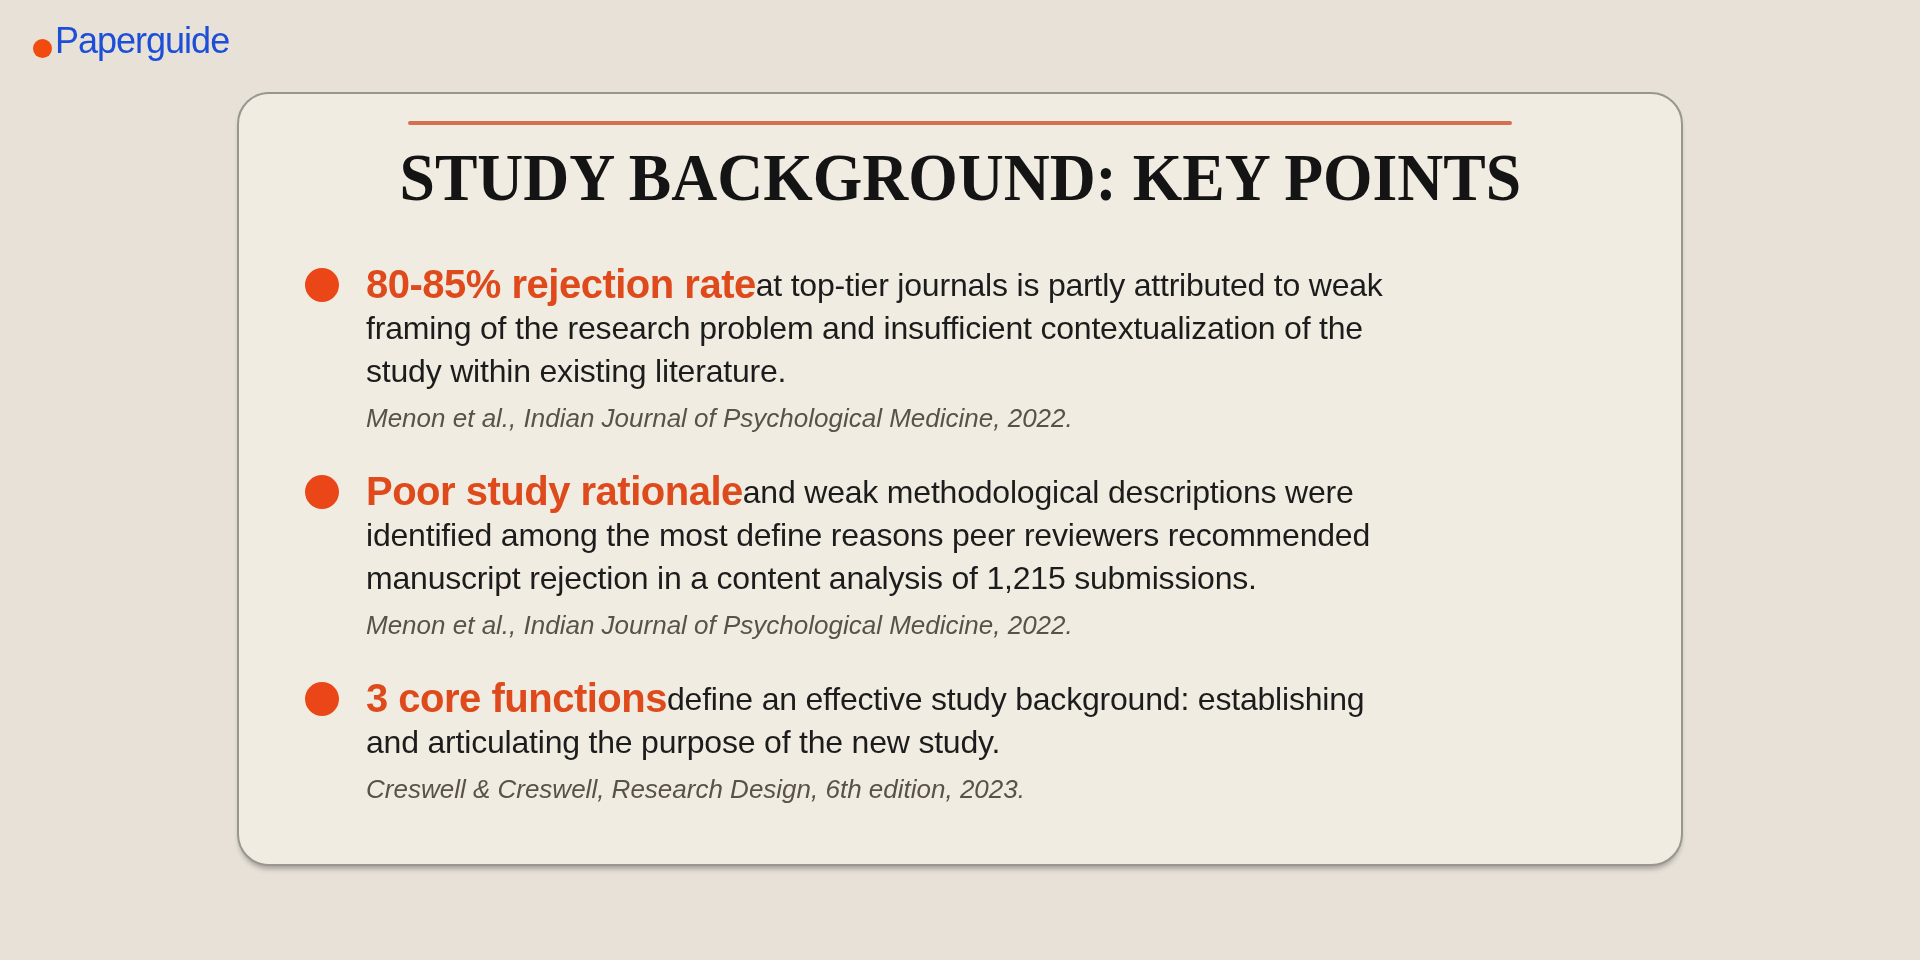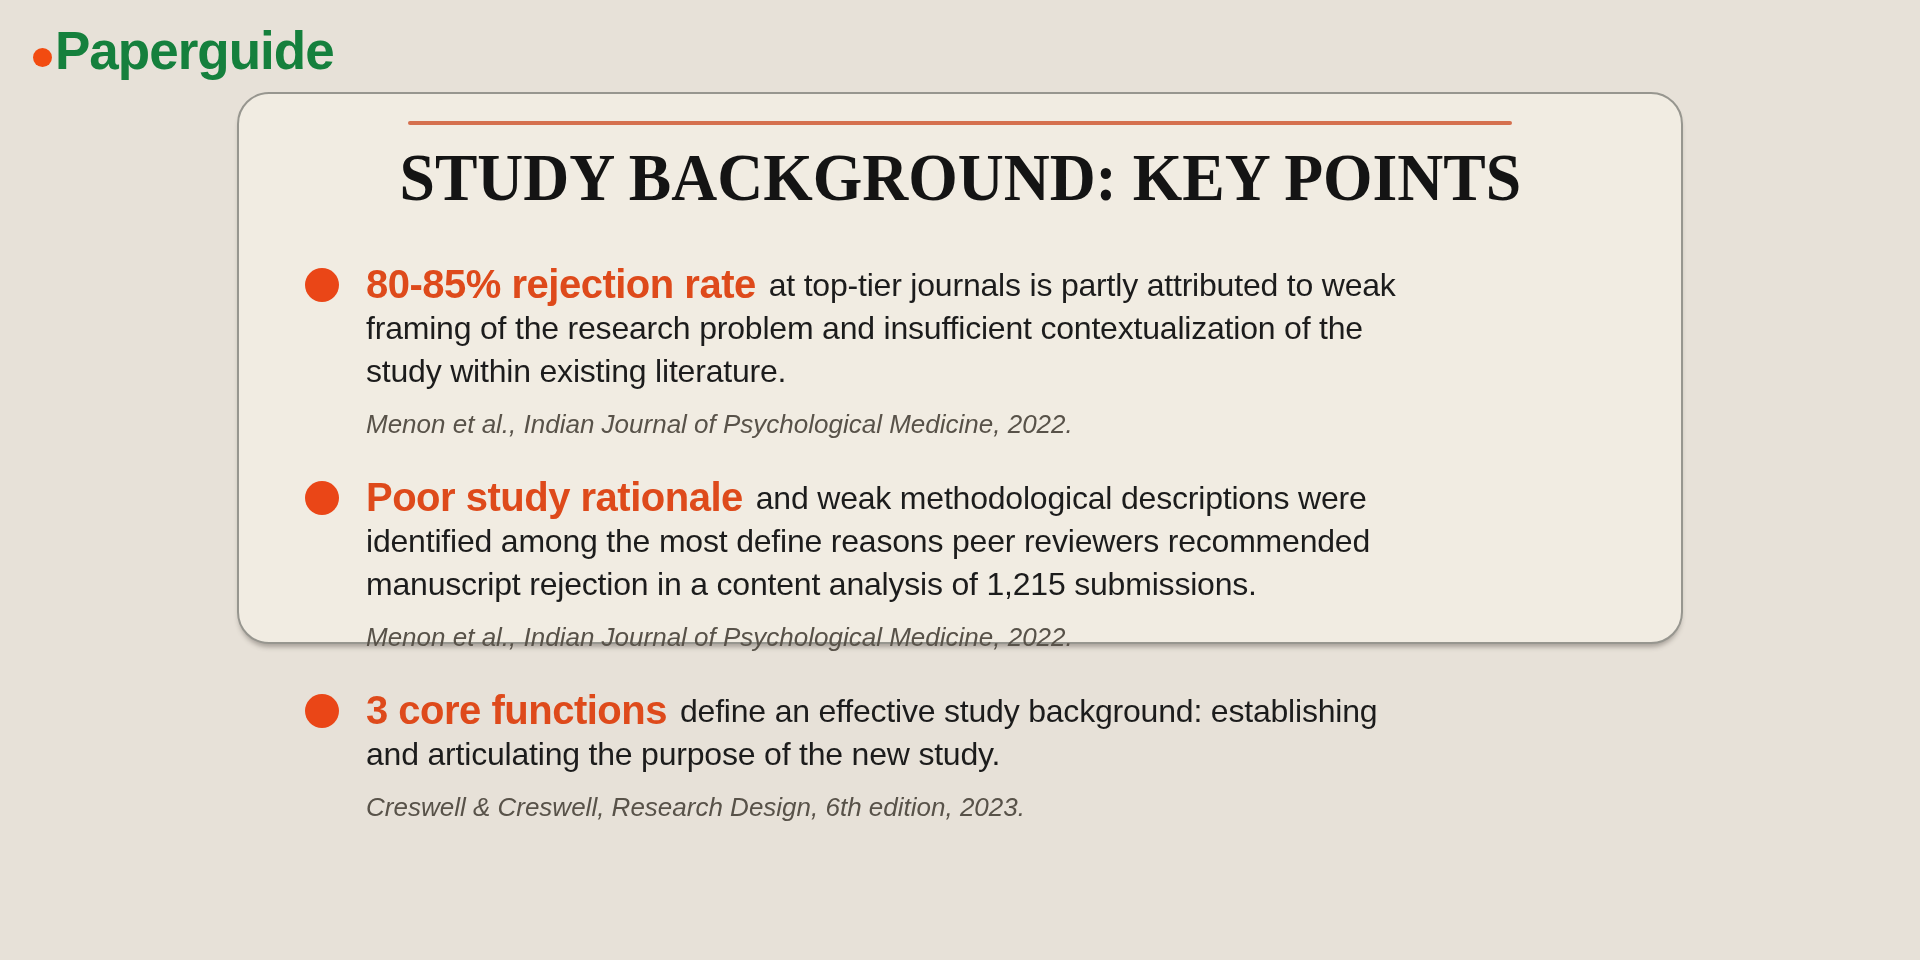--- a/index.html
+++ b/index.html
@@ -25,33 +25,33 @@
   }
   .logo-dot {
     width: 19px;
     height: 19px;
     border-radius: 50%;
     background: #f24b10;
     margin-top: 14px;
     margin-right: 3px;
   }
   .logo-text {
-    font-size: 53px;
-    font-weight: bold;
-    color: #15803d;
+    font-size: 36px;
+    font-weight: normal;
+    color: #1d4ed8;
     letter-spacing: -1px;
   }
 
   
   .card {
     position: absolute;
     left: 237px;
     top: 92px;
     width: 1446px;
-    height: 552px;
+    height: 774px;
     box-sizing: border-box;
     background: #f1ece2;
     border: 2px solid #97968f;
     border-radius: 32px;
     box-shadow: 0 5px 5px -2px rgba(90, 85, 78, 0.45);
   }
 
   .rule {
     width: 1104px;
     height: 4px;
@@ -104,26 +104,25 @@
     line-height: 43px;
     color: #1c1c1c;
     letter-spacing: -0.2px;
     white-space: nowrap;
   }
   .b-lead {
     font-size: 40px;
     font-weight: bold;
     color: #de4a1b;
     letter-spacing: -0.5px;
-    margin-right: 13px;
     vertical-align: -2px;
     text-align: center;
   }
   .citation {
-    margin-top: 16px;
+    margin-top: 10px;
     font-size: 26px;
     font-style: italic;
     color: #585249;
     letter-spacing: 0;
     white-space: nowrap;
   }
 </style>
 </head>
 <body>
 

